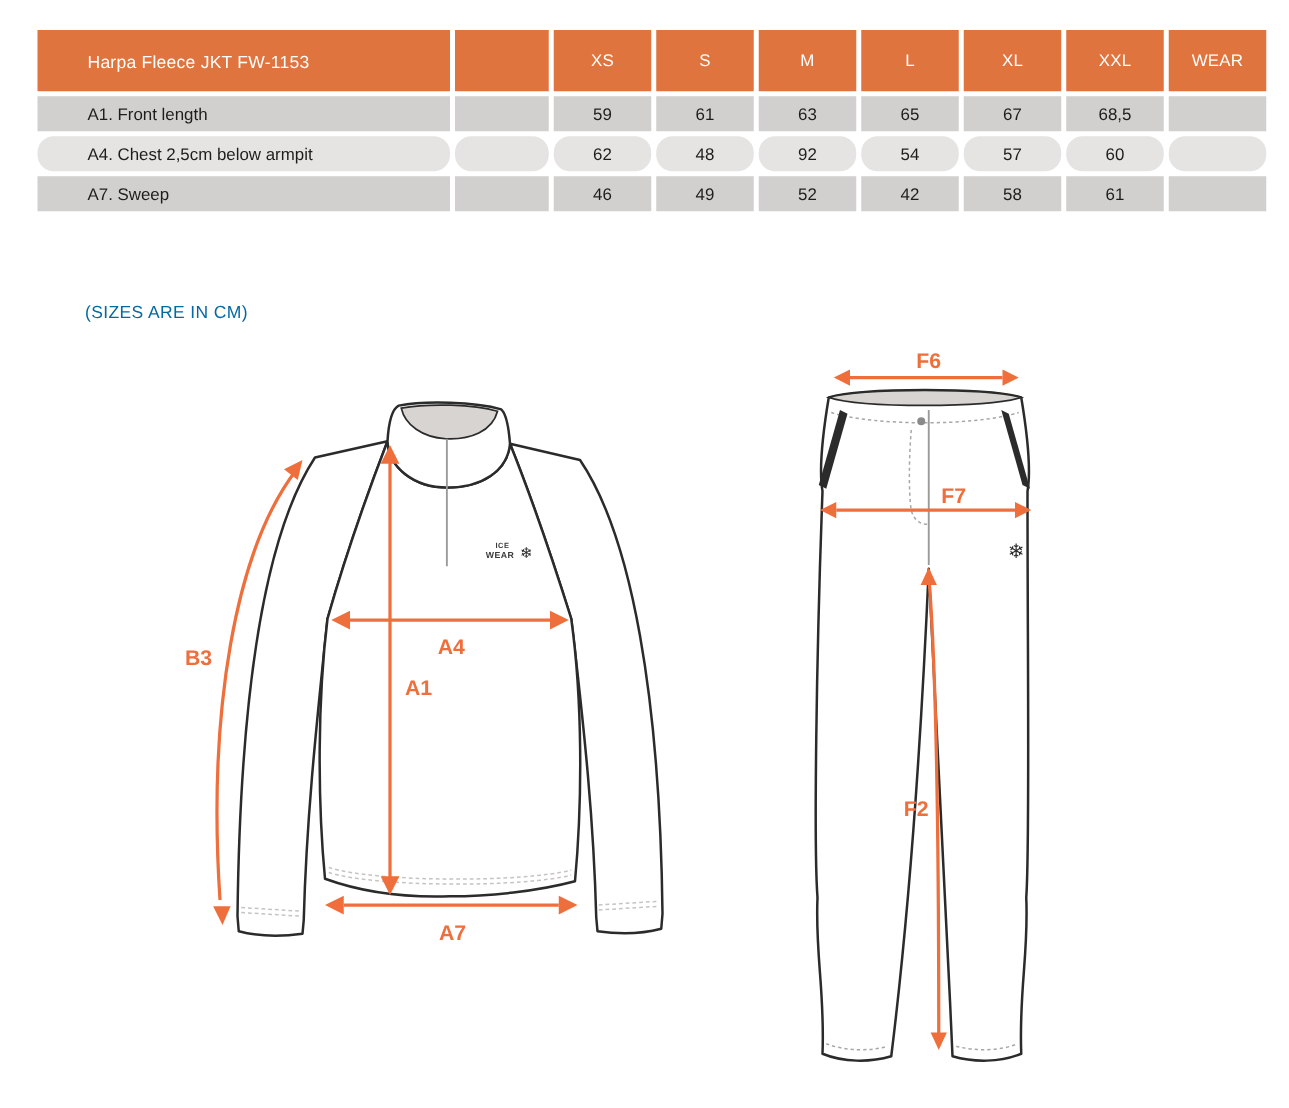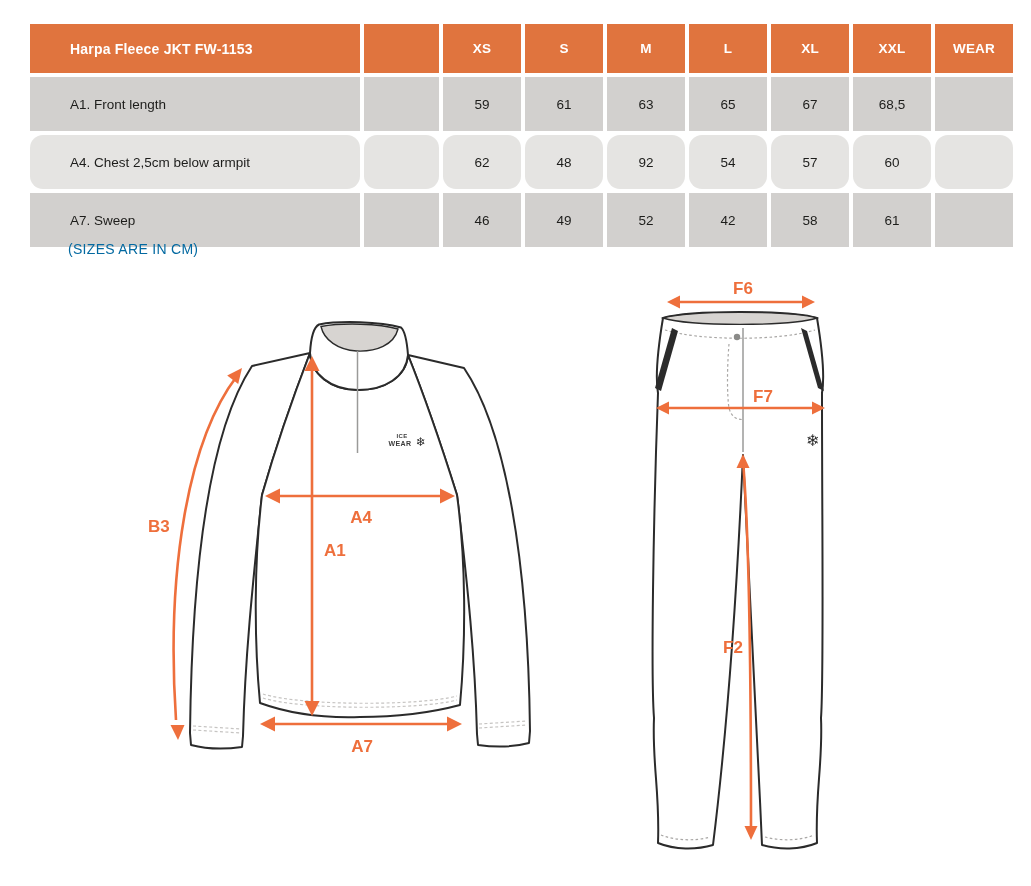--- a/index.html
+++ b/index.html
@@ -16,26 +16,26 @@
   body{
     width:1031px;height:886px;position:relative;overflow:hidden;
     font-family:"Liberation Sans",sans-serif;color:var(--ink);
   }
   
   table.size-table{
     position:absolute;left:26px;top:20px;
     border-collapse:separate;border-spacing:4px 4px;table-layout:fixed;
   }
   .size-table th{
-    background:var(--orange);color:#fff;font-weight:bold;font-size:13.5px;
+    background:var(--orange);color:#fff;font-weight:normal;font-size:13.5px;
     height:49px;text-align:center;letter-spacing:.2px;padding:0;
   }
   .size-table th.title-cell{text-align:left;padding-left:40px;font-size:14px;}
   .size-table td{
-    height:20px;font-size:13.5px;text-align:center;padding:17px;color:var(--ink);
+    height:20px;font-size:13.5px;text-align:center;padding:4px;color:var(--ink);
   }
   .size-table tr.dark td{background:var(--row-dark);}
   .size-table tr.light td{background:var(--row-light);border-radius:13px;}
   .size-table td.label-cell{text-align:left;padding-left:40px;}
   
   .sizes-note{
     position:absolute;left:68px;top:241px;color:#0369a1;
     font-size:14px;letter-spacing:.3px;
   }
   

